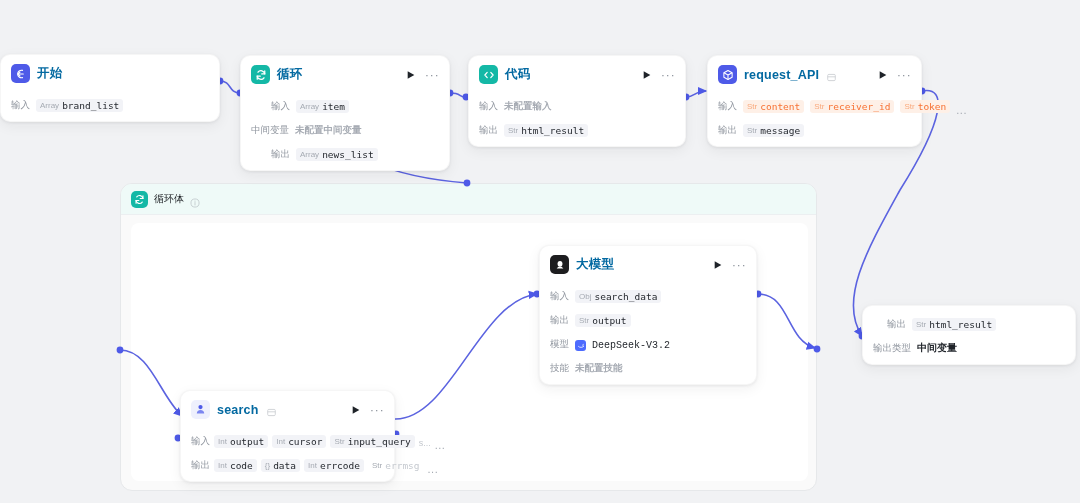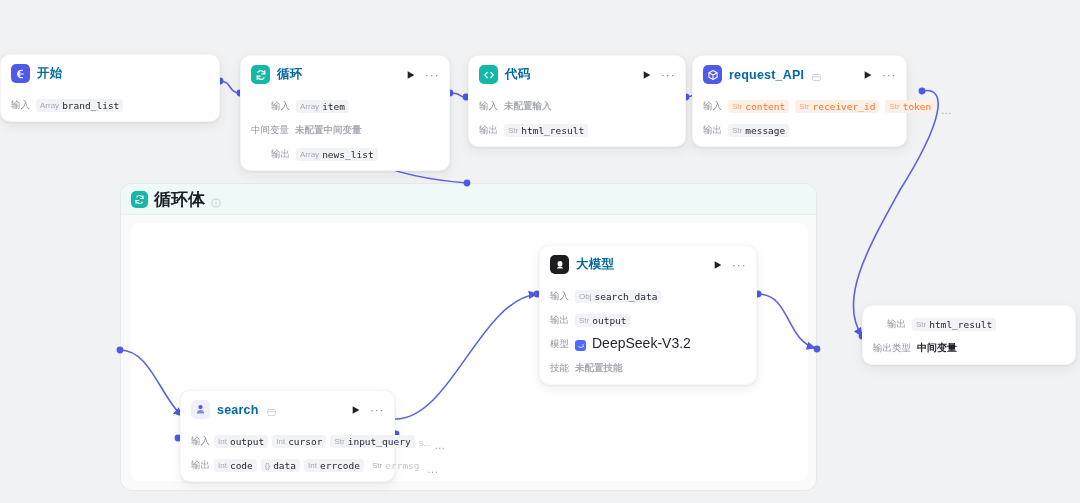--- a/index.html
+++ b/index.html
@@ -108,24 +108,24 @@
   }
   .tag.orange .ty { color: #f9a97c; }
   .plain {
     font-size: 9.5px;
     color: #a6abb3;
     white-space: nowrap;
     font-weight: bold;
   }
   .plain.dark { color: #1f2329; font-size: 10px; }
   .model-row .mname {
-    font-size: 14px;
+    font-size: 10px;
     color: #1f2329;
     white-space: nowrap;
-    font-family: Liberation Sans, sans-serif;
+    font-family: Liberation Mono, monospace;
   }
   .ellip {
     font-size: 11px; color: #a6abb3; line-height: 5px;
     letter-spacing: .5px;
     margin-left: auto;
   }
   .muted-tag {
     font-size: 9px; color: #c5c9cf;
     white-space: nowrap;
   }
@@ -145,21 +145,21 @@
   #loop-body .lb-head {
     height: 30px;
     background: #effaf8;
     display: flex;
     align-items: center;
     gap: 6px;
     padding: 0 10px;
     border-bottom: 1px solid #eceff1;
   }
   #loop-body .lb-title {
-    font-size: 17px; font-weight: bold; color: #1c1f23;
+    font-size: 10px; font-weight: normal; color: #1c1f23;
   }
   #loop-body .lb-inner {
     position: absolute;
     left: 10px; top: 39px;
     width: 677px; height: 258px;
     background: #ffffff;
     border-radius: 8px;
   }
   .info-ico { width: 10px; height: 10px; opacity: .5; }
 </style>
@@ -320,21 +320,21 @@
       <div class="row">
         <span class="row-label">输出</span>
         <span class="tag">
           <span class="ty">Str</span>
           <span>html_result</span>
         </span>
       </div>
     </div>
   </div>
 
-  <div class="node" style="left:692px; top:55px; width:215px;">
+  <div class="node" style="left:707px; top:55px; width:215px;">
     <div class="node-head">
       <span class="node-icon" style="background:#4e5ae8;">
         <svg width="12" height="12" viewBox="0 0 16 16" fill="none" stroke="#fff" stroke-width="1.4" stroke-linejoin="round">
           <path d="M8 2 13.5 5v6L8 14 2.5 11V5z"></path>
             <path d="M8 8 13.5 5M8 8v6M8 8 2.5 5"></path>
         </svg>
       </span>
       <span class="node-title">request_API</span>
       <span class="title-badge">
         <svg width="11" height="11" viewBox="0 0 16 16" fill="none" stroke="#8f959e" stroke-width="1.3">

